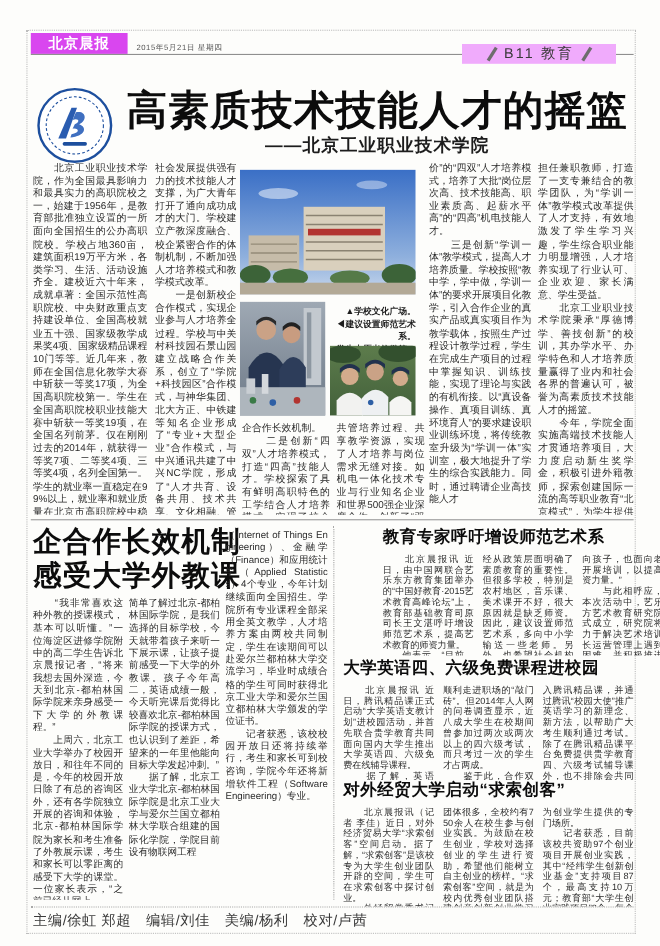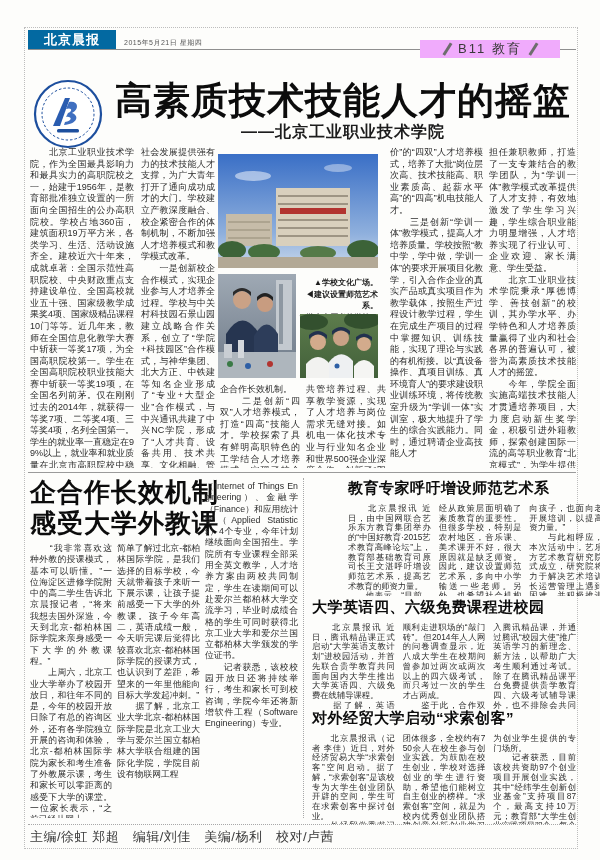--- a/index.html
+++ b/index.html
@@ -1,21 +1,21 @@
 <!DOCTYPE html>
 <html><head>
 <meta charset="utf-8">
 <style>
   html,body{margin:0;padding:0;background:#e8e8e6;}
   .page{position:relative;width:600px;height:860px;background:#fdfdfb;margin:0 auto;
         font-family:"Liberation Sans",sans-serif;color:#222;overflow:hidden;}
   .frame{position:absolute;left:24px;top:27px;width:552px;height:820px;
          border:1px dotted #bdbdbd;pointer-events:none;}
   
-  .masthead{position:absolute;left:28px;top:30px;width:88px;height:19px;background:#0369a1;
+  .masthead{position:absolute;left:28px;top:30px;width:88px;height:19px;background:#d946ef;
             color:#fff;font-weight:bold;font-size:13px;line-height:19px;text-align:center;letter-spacing:1px;}
   .date{position:absolute;left:124px;top:38px;font-size:7px;color:#555;letter-spacing:.5px;}
   .rule{position:absolute;left:28px;top:49px;width:548px;height:1px;background:#8f8f8f;}
   .section-label{position:absolute;left:420px;top:40px;width:140px;height:18px;background:#f0abfc;
                  display:flex;align-items:center;justify-content:center;font-size:13px;color:#3a3a3a;letter-spacing:2px;}
   .slash{display:inline-block;width:2.5px;height:14px;background:#6d6d6d;transform:rotate(32deg);margin:0 10px;}
   
   .logo{position:absolute;left:33px;top:79px;}
   .headline{position:absolute;left:110px;top:76px;width:466px;text-align:center;font-size:37px;
             font-weight:900;color:#0c0c0c;white-space:nowrap;letter-spacing:1px;}

